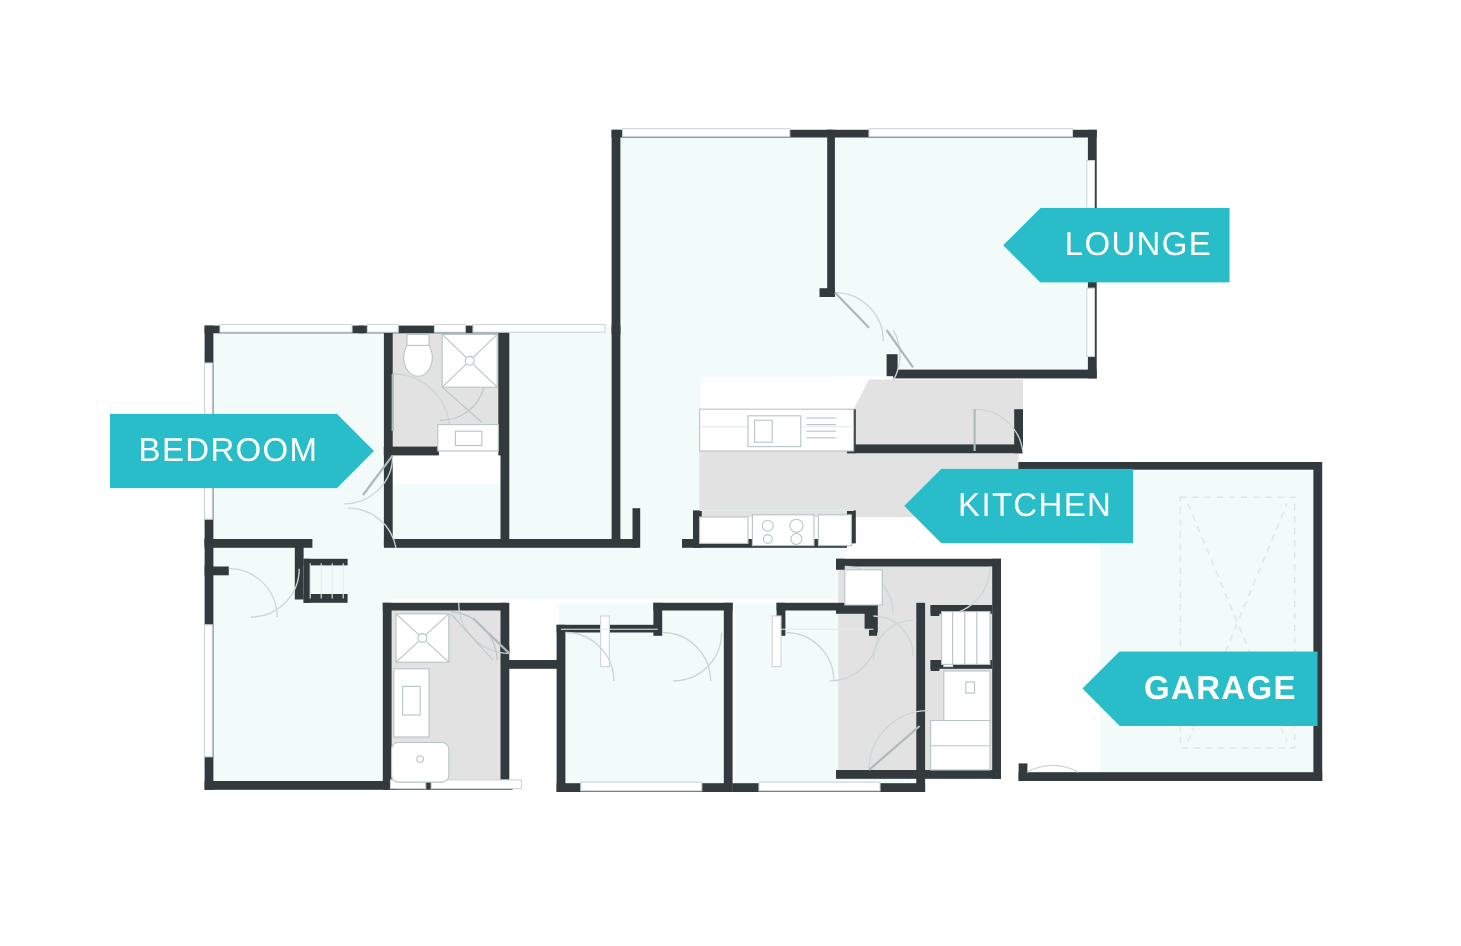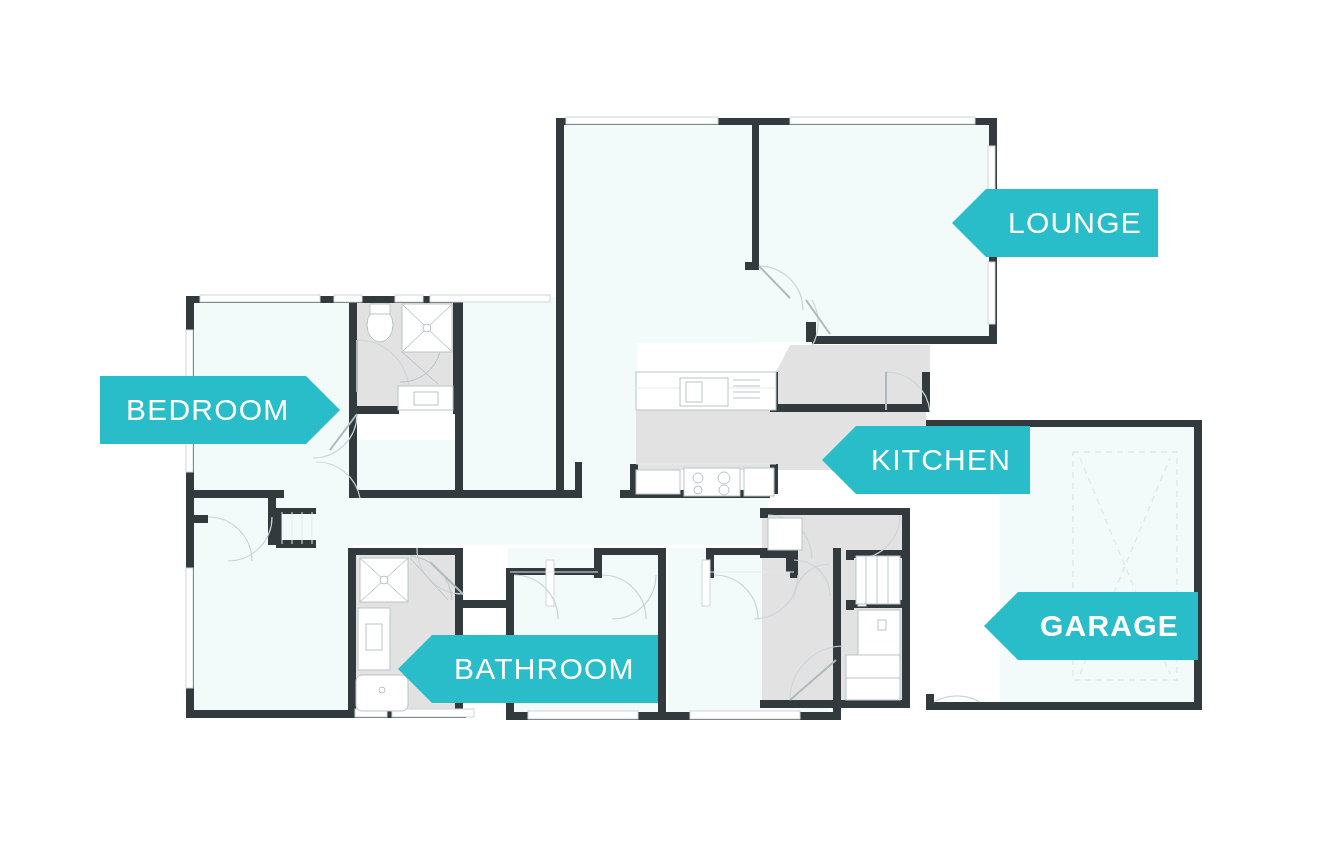--- a/index.html
+++ b/index.html
@@ -327,33 +327,30 @@
       <line class="faint" x1="510" y1="572" x2="598" y2="572"></line>
       <line class="faint" x1="710" y1="572" x2="794" y2="572"></line>
       <line class="faint" x1="282" y1="512" x2="282" y2="544"></line>
       <line class="faint" x1="292" y1="512" x2="292" y2="544"></line>
       <line class="faint" x1="302" y1="512" x2="302" y2="544"></line>
       <line class="faint" x1="312" y1="512" x2="312" y2="544"></line>
     </g>
 
   </svg>
 
-  <div class="label-tag point-left" style="left:952px; top:189px; width:206px;">
+  <div class="label-tag point-left" style="left:912px; top:189px; width:206px;">
     <span>LOUNGE</span>
   </div>
 
   <div class="label-tag point-right" style="left:60px; top:376px; width:240px;">
     <span>BEDROOM</span>
   </div>
 
   <div class="label-tag point-left" style="left:822px; top:426px; width:208px;justify-content:center;">
     <span>KITCHEN</span>
   </div>
 
-  <div class="label-tag point-left" style="left:398px; top:635px; width:260px;">
-    <span>BATHROOM</span>
-  </div>
 
   <div class="label-tag point-left" style="left:984px; top:592px; width:214px;font-weight:bold;">
     <span>GARAGE</span>
   </div>
 
 </div>
 
 </body></html>

